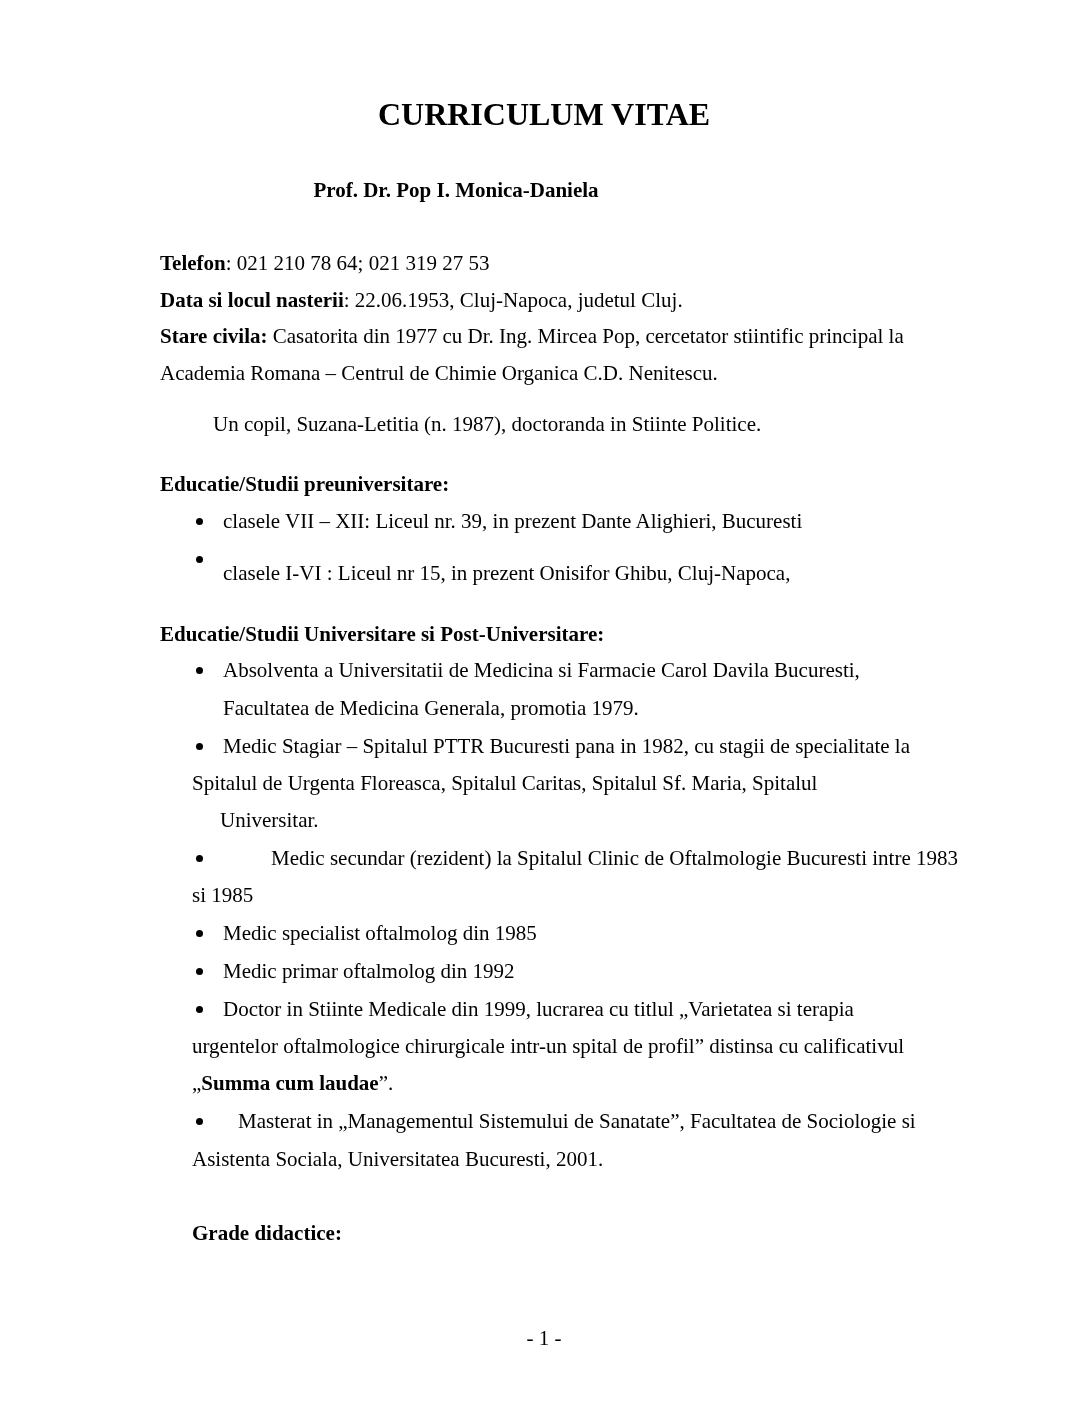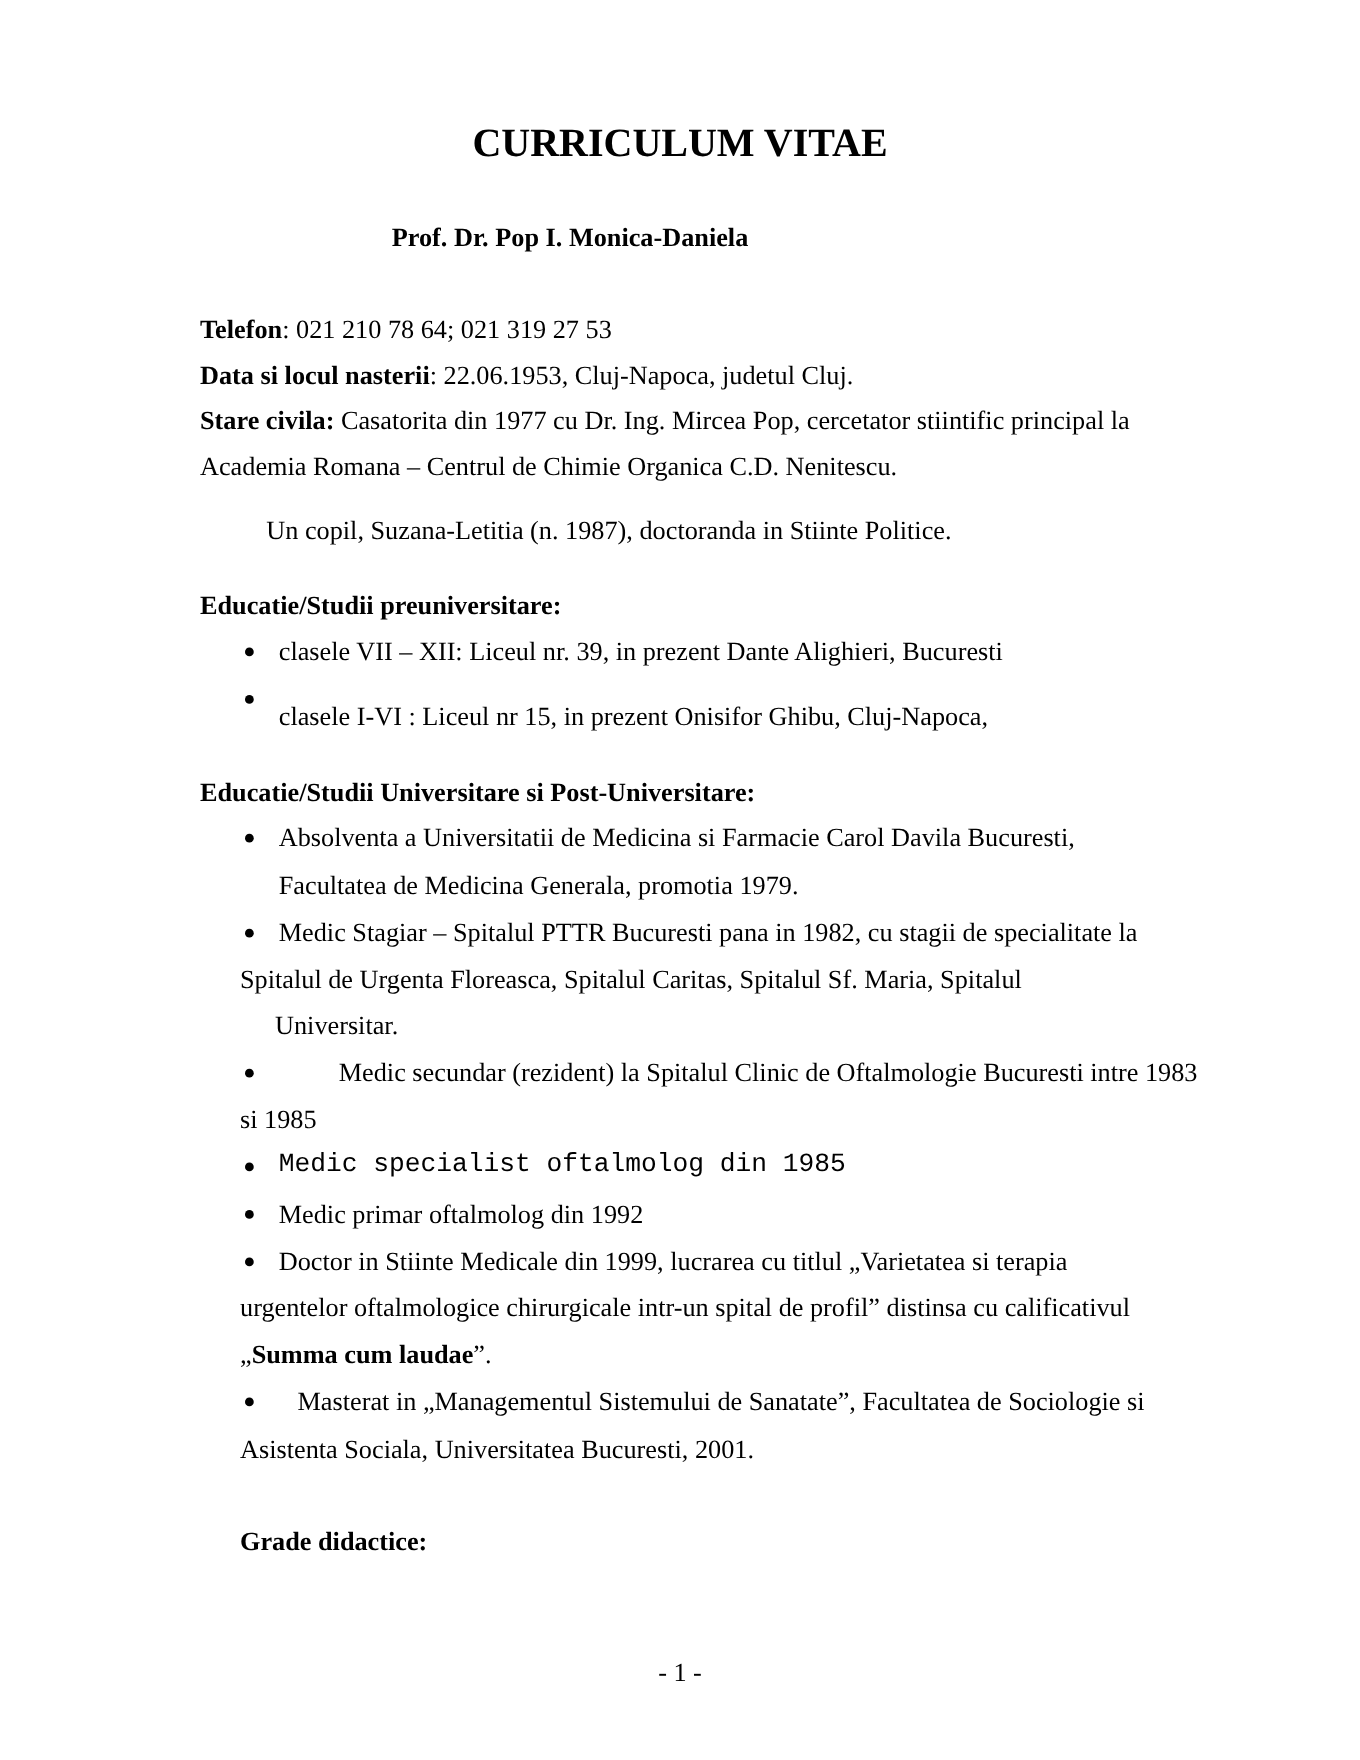--- a/index.html
+++ b/index.html
@@ -49,21 +49,21 @@
 <div class="bullet" style="left:196px;top:743px;"></div>
 <div class="abs" style="left:223px;top:734px;">Medic Stagiar – Spitalul PTTR Bucuresti pana in 1982, cu stagii de specialitate la</div>
 <div class="abs" style="left:192px;top:771px;">Spitalul de Urgenta Floreasca, Spitalul Caritas, Spitalul Sf. Maria, Spitalul</div>
 <div class="abs" style="left:192px;top:808px;margin-left:28px;">Universitar.</div>
 
 <div class="bullet" style="left:196px;top:855px;"></div>
 <div class="abs" style="left:223px;top:846px;margin-left:48px;">Medic secundar (rezident) la Spitalul Clinic de Oftalmologie Bucuresti intre 1983</div>
 <div class="abs" style="left:192px;top:883px;">si 1985</div>
 
 <div class="bullet" style="left:196px;top:930px;"></div>
-<div class="abs" style="left:223px;top:921px;font-family:Liberation Mono, monospace;">Medic specialist oftalmolog din 1985</div>
+<div class="abs" style="left:223px;top:921px;">Medic specialist oftalmolog din 1985</div>
 
 <div class="bullet" style="left:196px;top:968px;"></div>
 <div class="abs" style="left:223px;top:959px;">Medic primar oftalmolog din 1992</div>
 
 <div class="bullet" style="left:196px;top:1006px;"></div>
 <div class="abs" style="left:223px;top:997px;">Doctor in Stiinte Medicale din 1999, lucrarea cu titlul „Varietatea si terapia</div>
 <div class="abs" style="left:192px;top:1034px;">urgentelor oftalmologice chirurgicale intr-un spital de profil” distinsa cu calificativul</div>
 <div class="abs" style="left:192px;top:1071px;">
   <span>„</span><b>Summa cum laudae</b><span>”.</span>
 </div>

